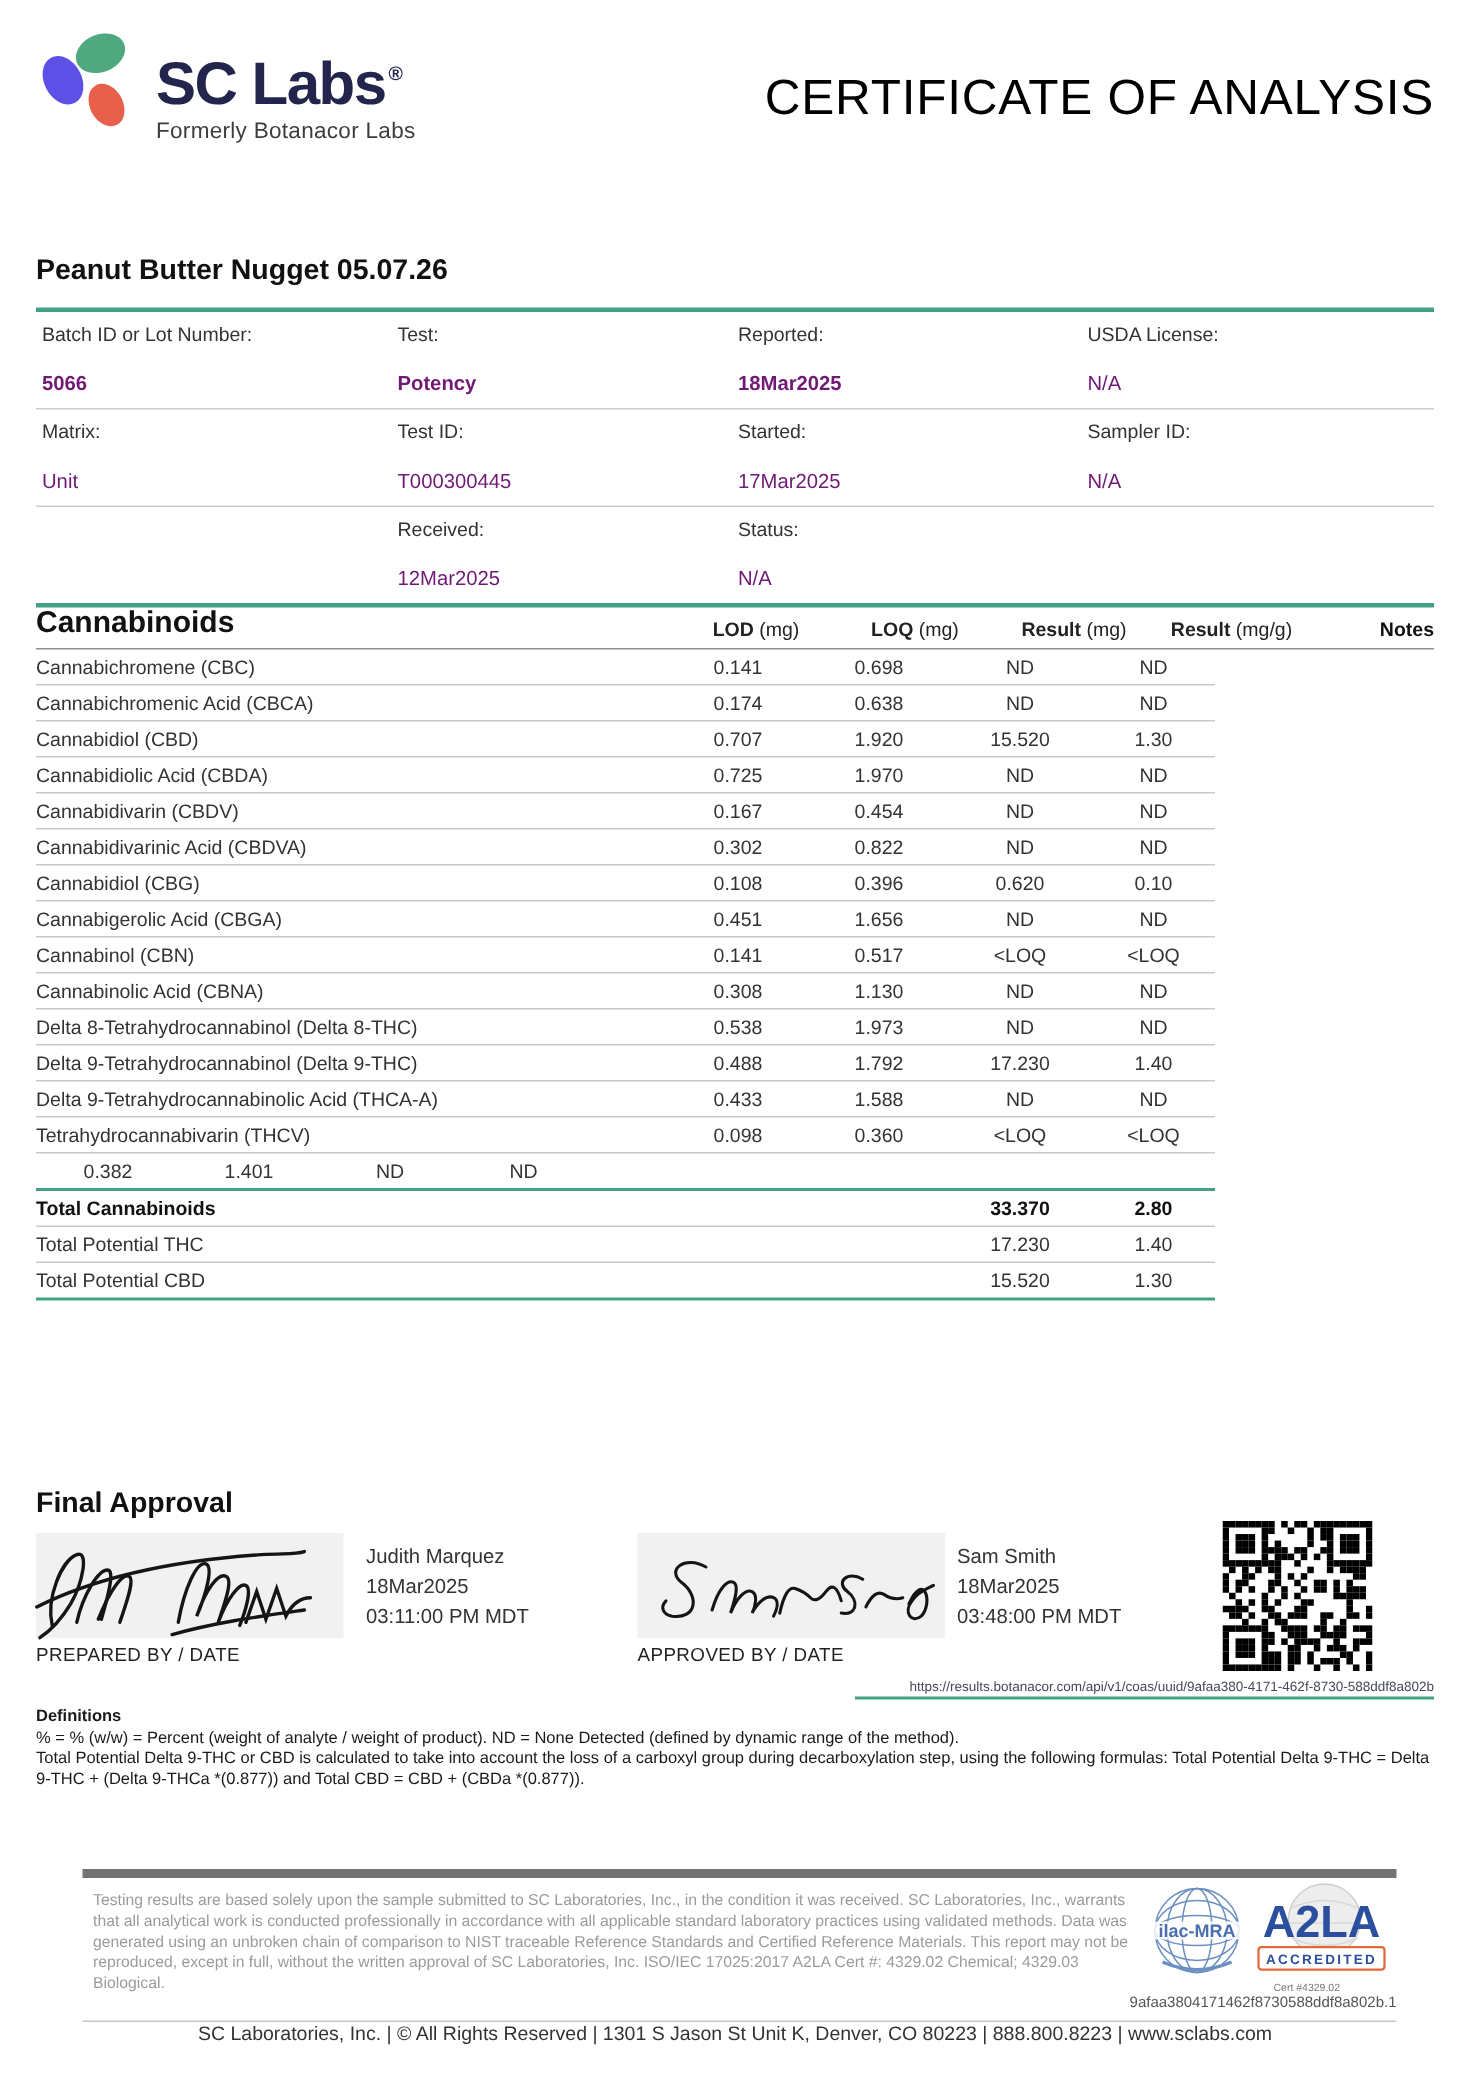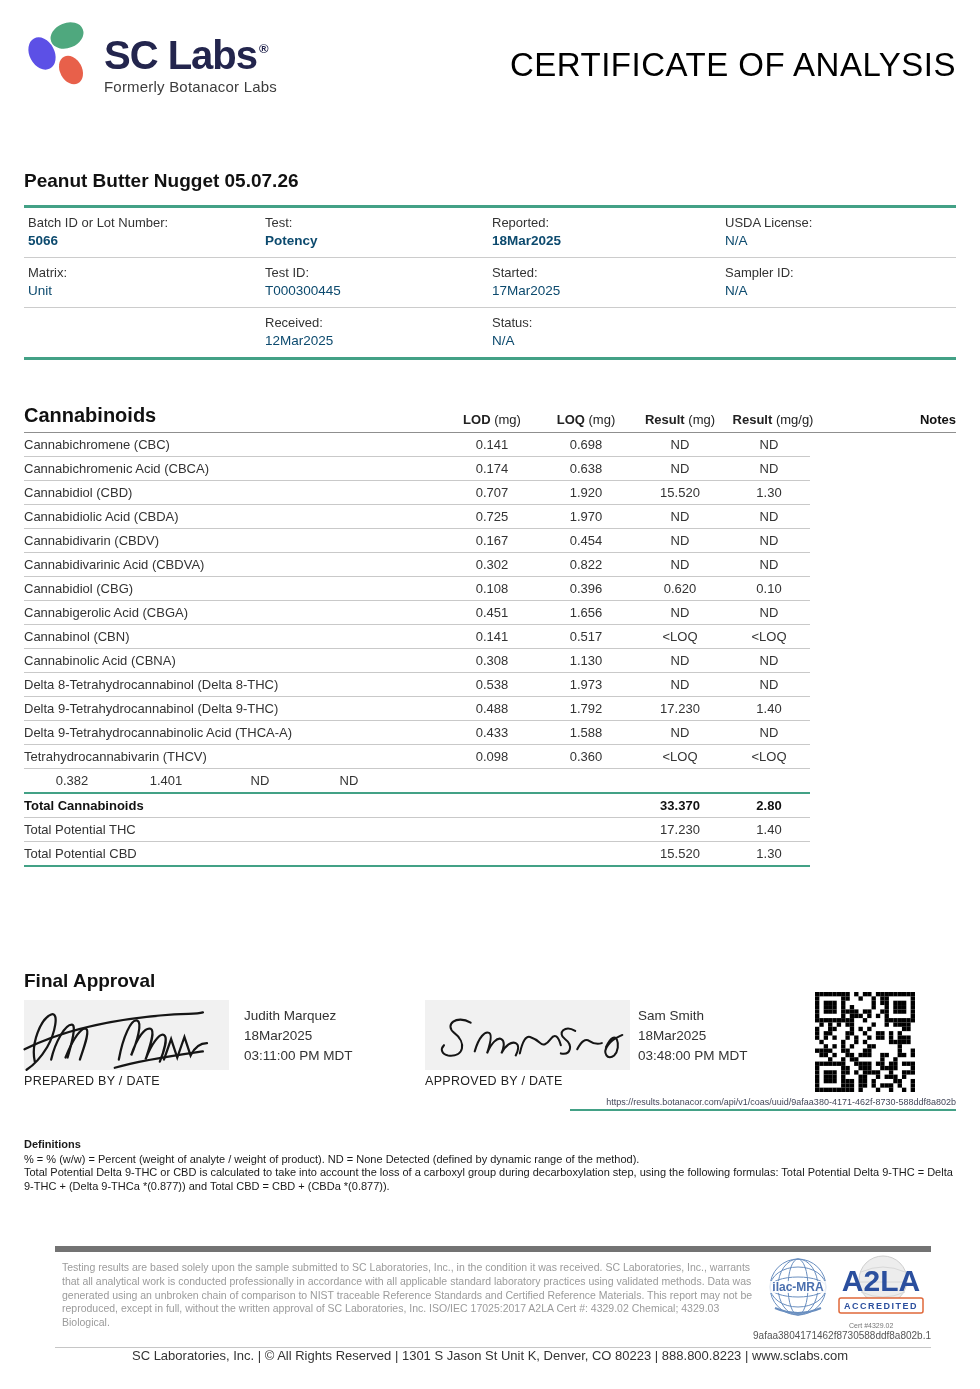--- a/index.html
+++ b/index.html
@@ -20,26 +20,26 @@
   .logo-tagline{font-size:15px;color:#3d3d3d;margin-top:2px;letter-spacing:.2px;}
   .coa-title{position:absolute;right:24px;top:46px;font-size:33px;font-weight:400;color:#000000;letter-spacing:.5px;}
 
   
   .sample-title{position:absolute;left:24px;top:170px;font-size:19px;font-weight:bold;color:#111;}
   .info-table{position:absolute;left:24px;top:205px;width:932px;border-top:3px solid var(--accent);border-bottom:3px solid var(--accent);}
   .info-row{display:grid;grid-template-columns:241px 227px 233px 1fr;padding:7px 0 9px;border-bottom:1px solid #ccc;}
   .info-row:last-child{border-bottom:none;}
   .info-cell:first-child{padding-left:4px;}
   .info-cell .lbl{font-size:13px;color:#333;}
-  .info-cell .val{font-size:13.5px;color:#0c4a6e;margin-top:3px;}
+  .info-cell .val{font-size:13.5px;color:#701a75;margin-top:18px;}
   .info-cell .val.bold{font-weight:bold;}
 
   
   .cann{position:absolute;left:24px;top:404px;width:932px;}
-  .cann-header{display:flex;align-items:flex-end;border-bottom:1px solid #8f8f8f;padding-bottom:5px;}
+  .cann-header{display:flex;align-items:flex-end;border-bottom:1px solid #8f8f8f;padding-bottom:5px;gap:12px;}
   .ch-name{width:420px;}
   .section-title{font-size:20px;font-weight:bold;color:#111;}
   .ch-col{font-size:13px;color:#222;text-align:center;}
   .ch-col b{font-weight:bold;}
   .ch-lod{width:96px;} .ch-loq{width:92px;} .ch-res{width:96px;} .ch-resg{width:90px;}
   .ch-notes{flex:1;text-align:right;padding-left:8px;font-size:13px;font-weight:bold;color:#111;}
   .cann-body{position:relative;}
   .cann-rows{width:786px;}
   .cann-row{display:flex;align-items:center;height:23px;border-bottom:1px solid #c9c9c9;font-size:13px;color:#333;}
   .cann-row:last-child{border-bottom:none;}
@@ -48,21 +48,21 @@
   .cr-loq{width:92px;text-align:center;}
   .cr-res{width:96px;text-align:center;}
   .cr-resg{width:82px;text-align:center;}
   .cann-notes{position:absolute;left:802px;top:2px;width:130px;font-size:13px;color:#333;line-height:23px;}
   .cann-totals{width:786px;border-top:2px solid var(--accent);border-bottom:2px solid var(--accent);}
   .total-row{display:flex;align-items:center;height:23px;font-size:13px;color:#333;}
   .total-row + .total-row{border-top:1px solid #c9c9c9;}
   .total-row.bold{font-weight:bold;color:#111;}
 
   
-  .approval{position:absolute;left:24px;top:970px;width:932px;height:150px;}
+  .approval{position:absolute;left:24px;top:992px;width:932px;height:150px;}
   .approval-title{position:absolute;left:0;top:0;font-size:19px;font-weight:bold;color:#111;}
   .sig-box{position:absolute;width:205px;height:70px;top:30px;background:#f1f1f1;}
   .sig-box svg{position:absolute;left:-6px;top:-4px;overflow:visible;}
   .sig-box.second{left:401px;}
   .sig-meta{position:absolute;top:36px;font-size:13.5px;color:#333;line-height:20px;}
   .sig-meta.first{left:220px;} .sig-meta.second{left:614px;}
   .sig-caption{position:absolute;top:104px;font-size:12.5px;color:#222;letter-spacing:.3px;}
   .sig-caption.second{left:401px;}
   .qr{position:absolute;left:791px;top:22px;width:100px;height:100px;}
   .result-url{position:absolute;right:0;top:127px;font-size:9px;color:#44485a;text-decoration:none;}

